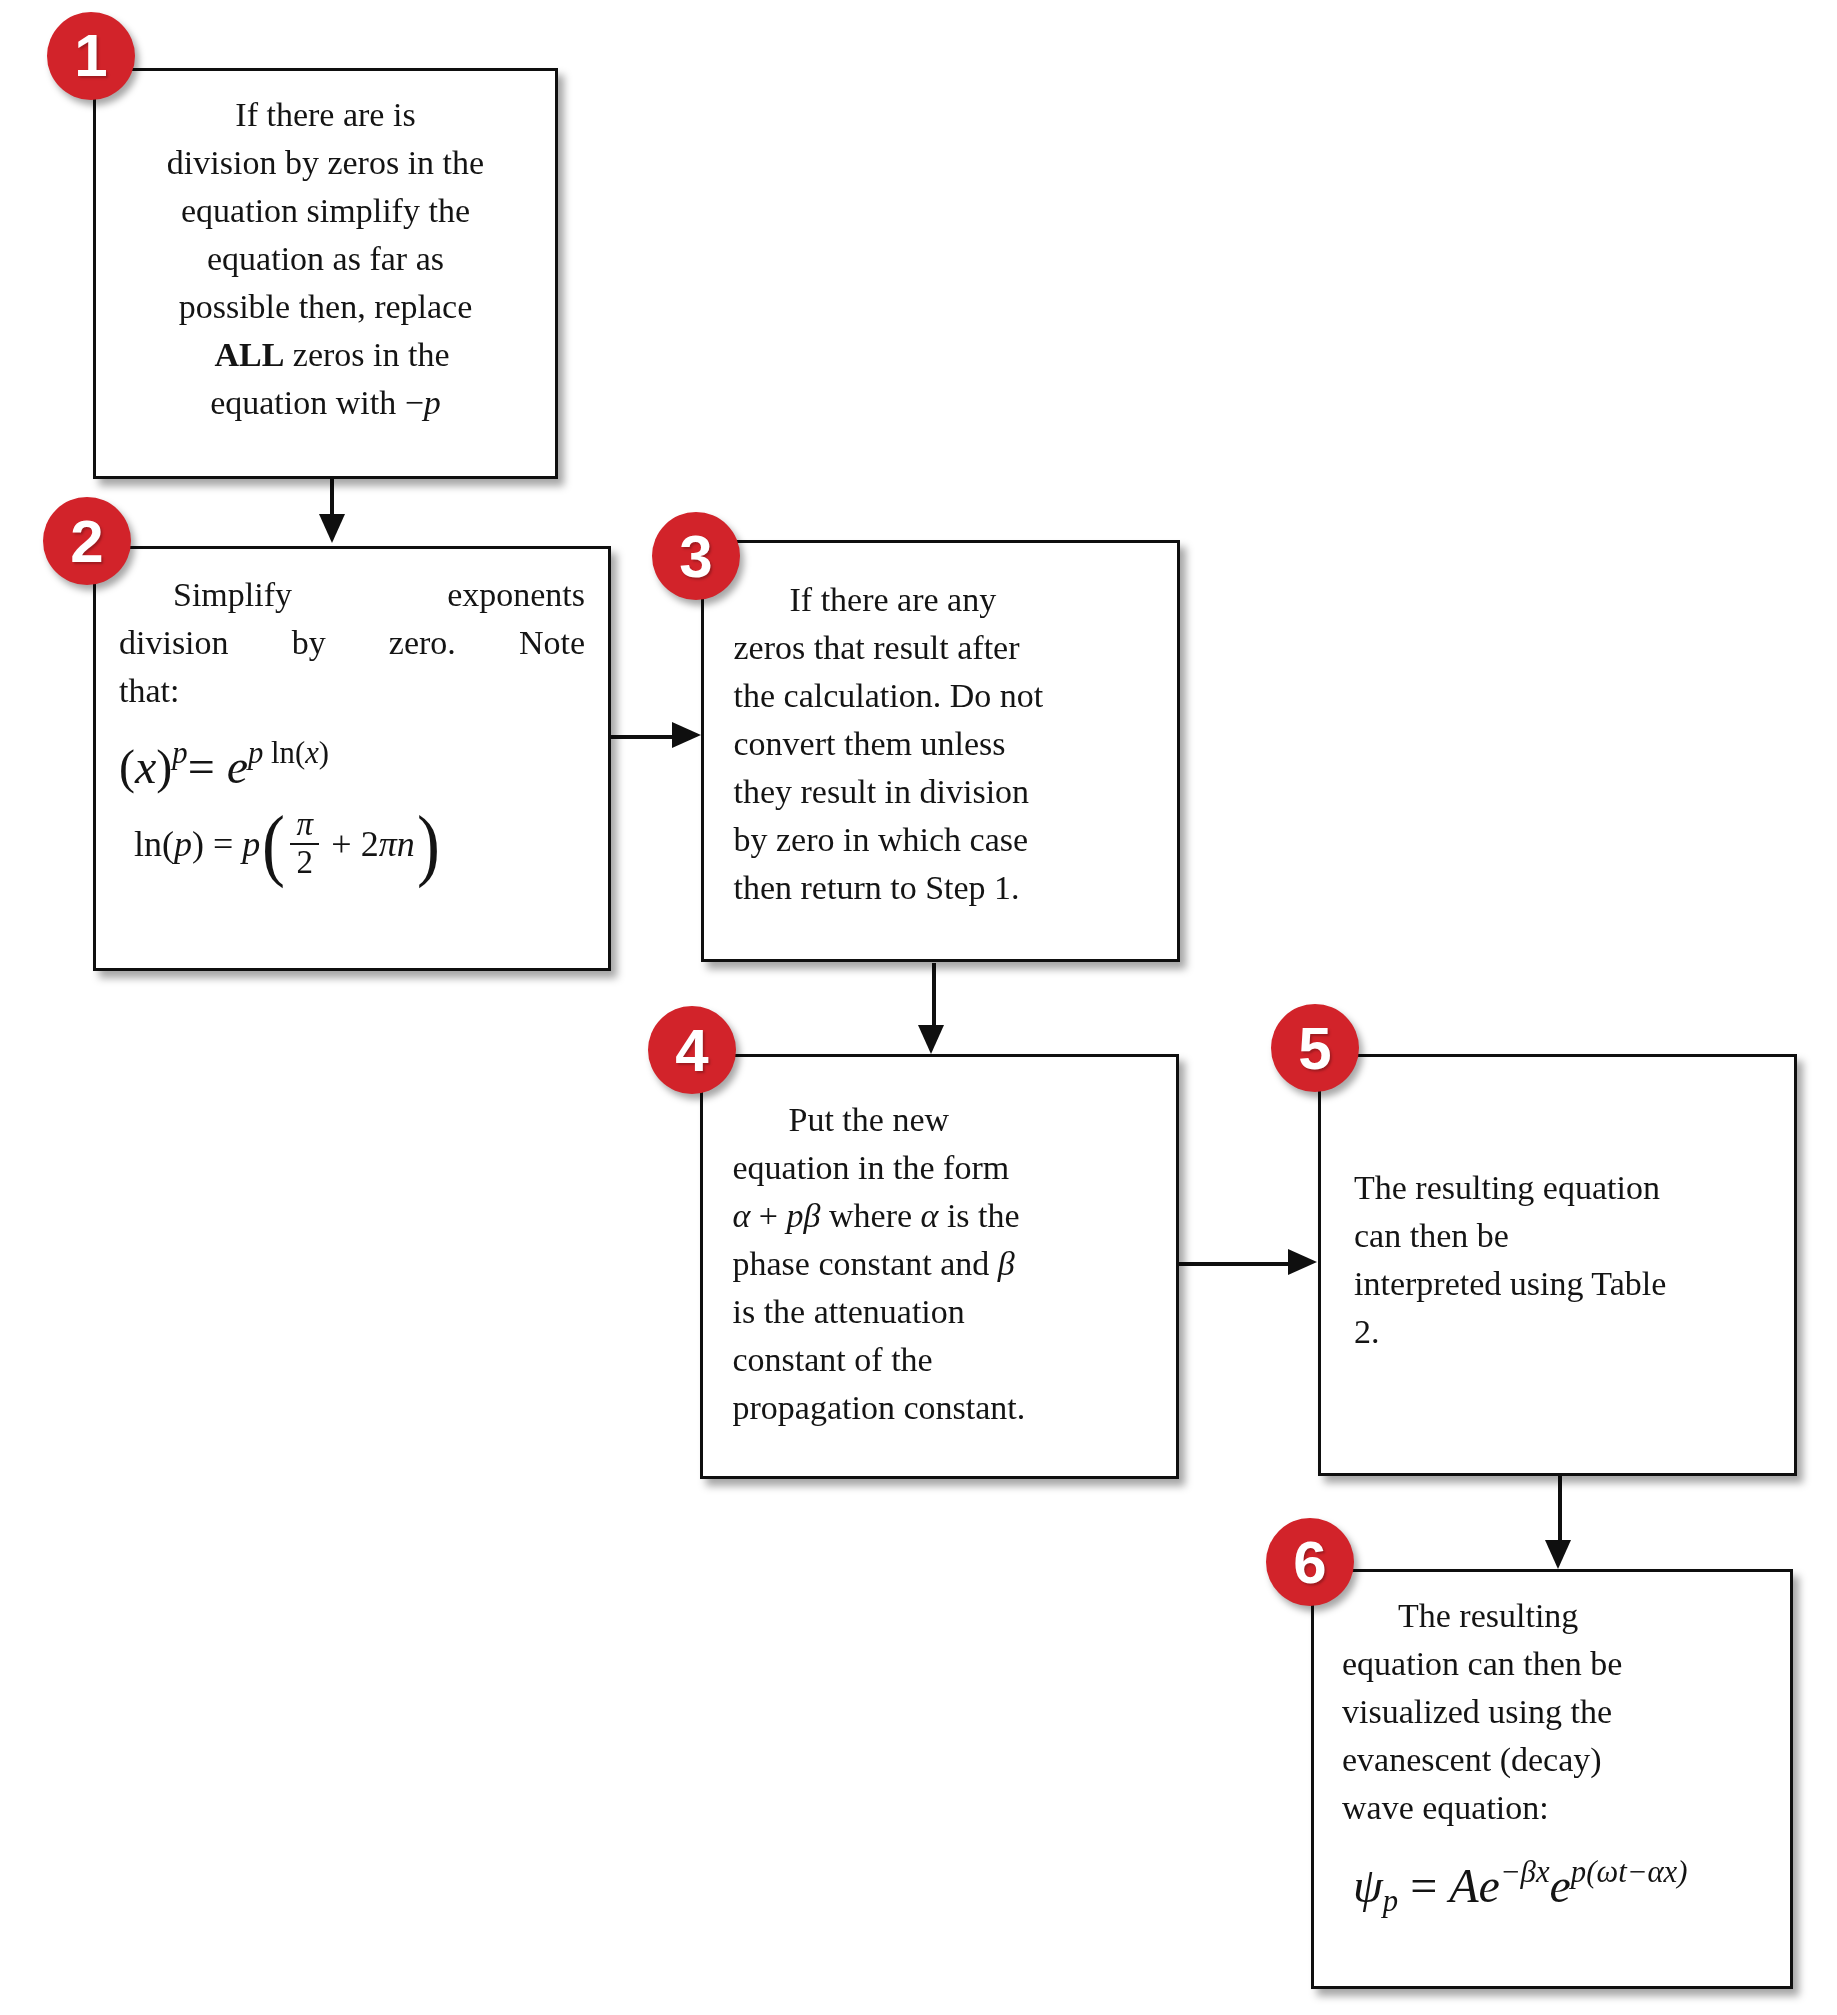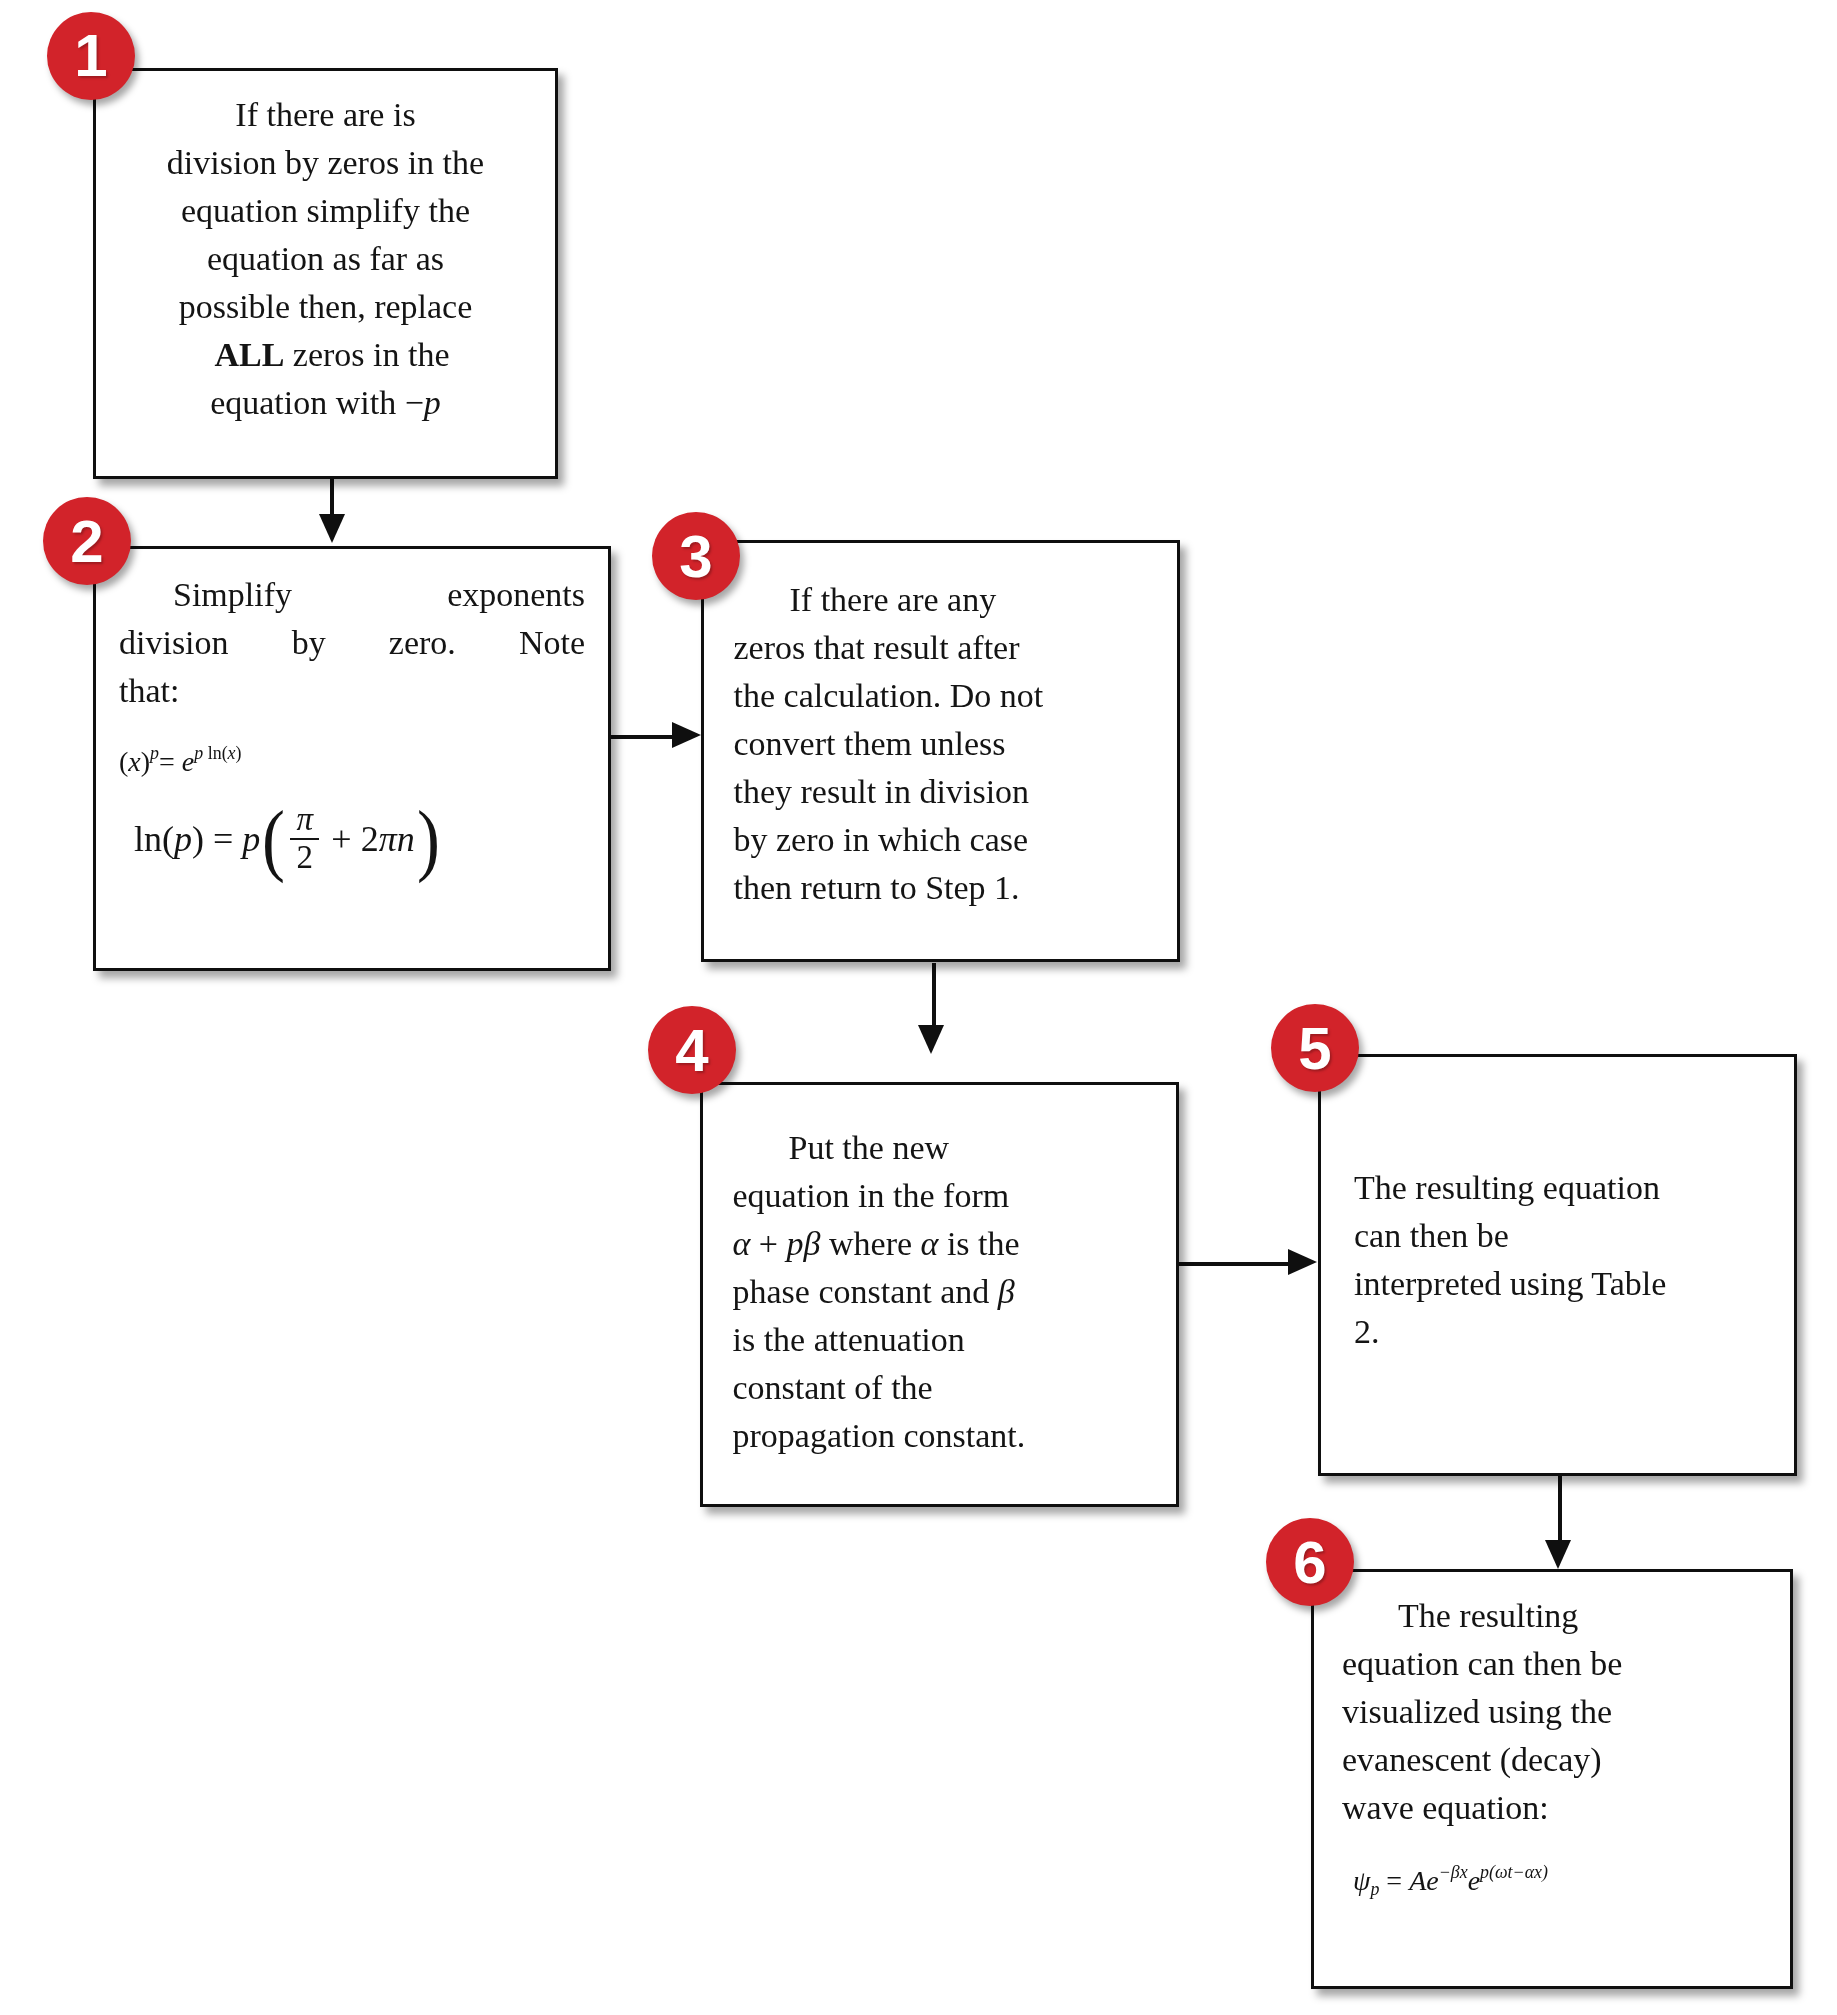--- a/index.html
+++ b/index.html
@@ -46,21 +46,21 @@
     border-left:13px solid transparent;
     border-right:13px solid transparent;
     border-top:29.5px solid #0f0f0f;
   }
   .head-right{
     position:absolute;width:0;height:0;z-index:0;
     border-top:13px solid transparent;
     border-bottom:13px solid transparent;
     border-left:29.5px solid #0f0f0f;
   }
-  .formula{white-space:pre-wrap;font-size:28px;}
+  .formula{white-space:pre-wrap;font-size:48px;}
   .formula-row{
     display:flex;align-items:center;
     margin-top:6.2px;height:93px;
     white-space:pre-wrap;font-size:36px;margin-left:15px;
   }
   .run-i{font-style:italic;}
   .run-b{font-weight:700;margin-left:13px;}
   .run-sup{font-size:64%;vertical-align:0.66em;}
   .run-sub{font-size:64%;vertical-align:-0.28em;}
   .bigp{
@@ -69,21 +69,21 @@
   }
   .frac{
     display:inline-flex;flex-direction:column;align-items:center;
     vertical-align:middle;line-height:1.08;font-size:33px;margin:0 3.1px;
   }
   .frac .den{border-top:2.3px solid #141414;padding:0 6.2px;}
   .it{font-style:italic;}
   #box1{left:93px;top:68px;width:465px;height:411px;text-align:center;padding:20px 18.6px 0;}
   #box2{left:93px;top:546px;width:518px;height:425px;padding:22px 23px 0;}
   #box3{left:701px;top:540px;width:479px;height:422px;padding:33px 26px 0 29.5px;}
-  #box4{left:700px;top:1054px;width:479px;height:425px;padding:39px 26px 0 29.5px;margin-top:28px;}
+  #box4{left:700px;top:1054px;width:479px;height:425px;padding:39px 26px 0 29.5px;}
   #box5{left:1318px;top:1054px;width:479px;height:422px;padding:107px 22px 0 33px;}
   #box6{left:1311px;top:1569px;width:482px;height:420px;padding:20px 22px 0 28px;}
   #badge1{left:47px;top:11.6px;}
   #badge2{left:43px;top:497px;}
   #badge3{left:652px;top:512px;}
   #badge4{left:648px;top:1006px;}
   #badge5{left:1271px;top:1004px;}
   #badge6{left:1266px;top:1518px;}
   #a1-line{left:330px;top:479px;height:36px;}
   #a1-head{left:319px;top:514px;}

